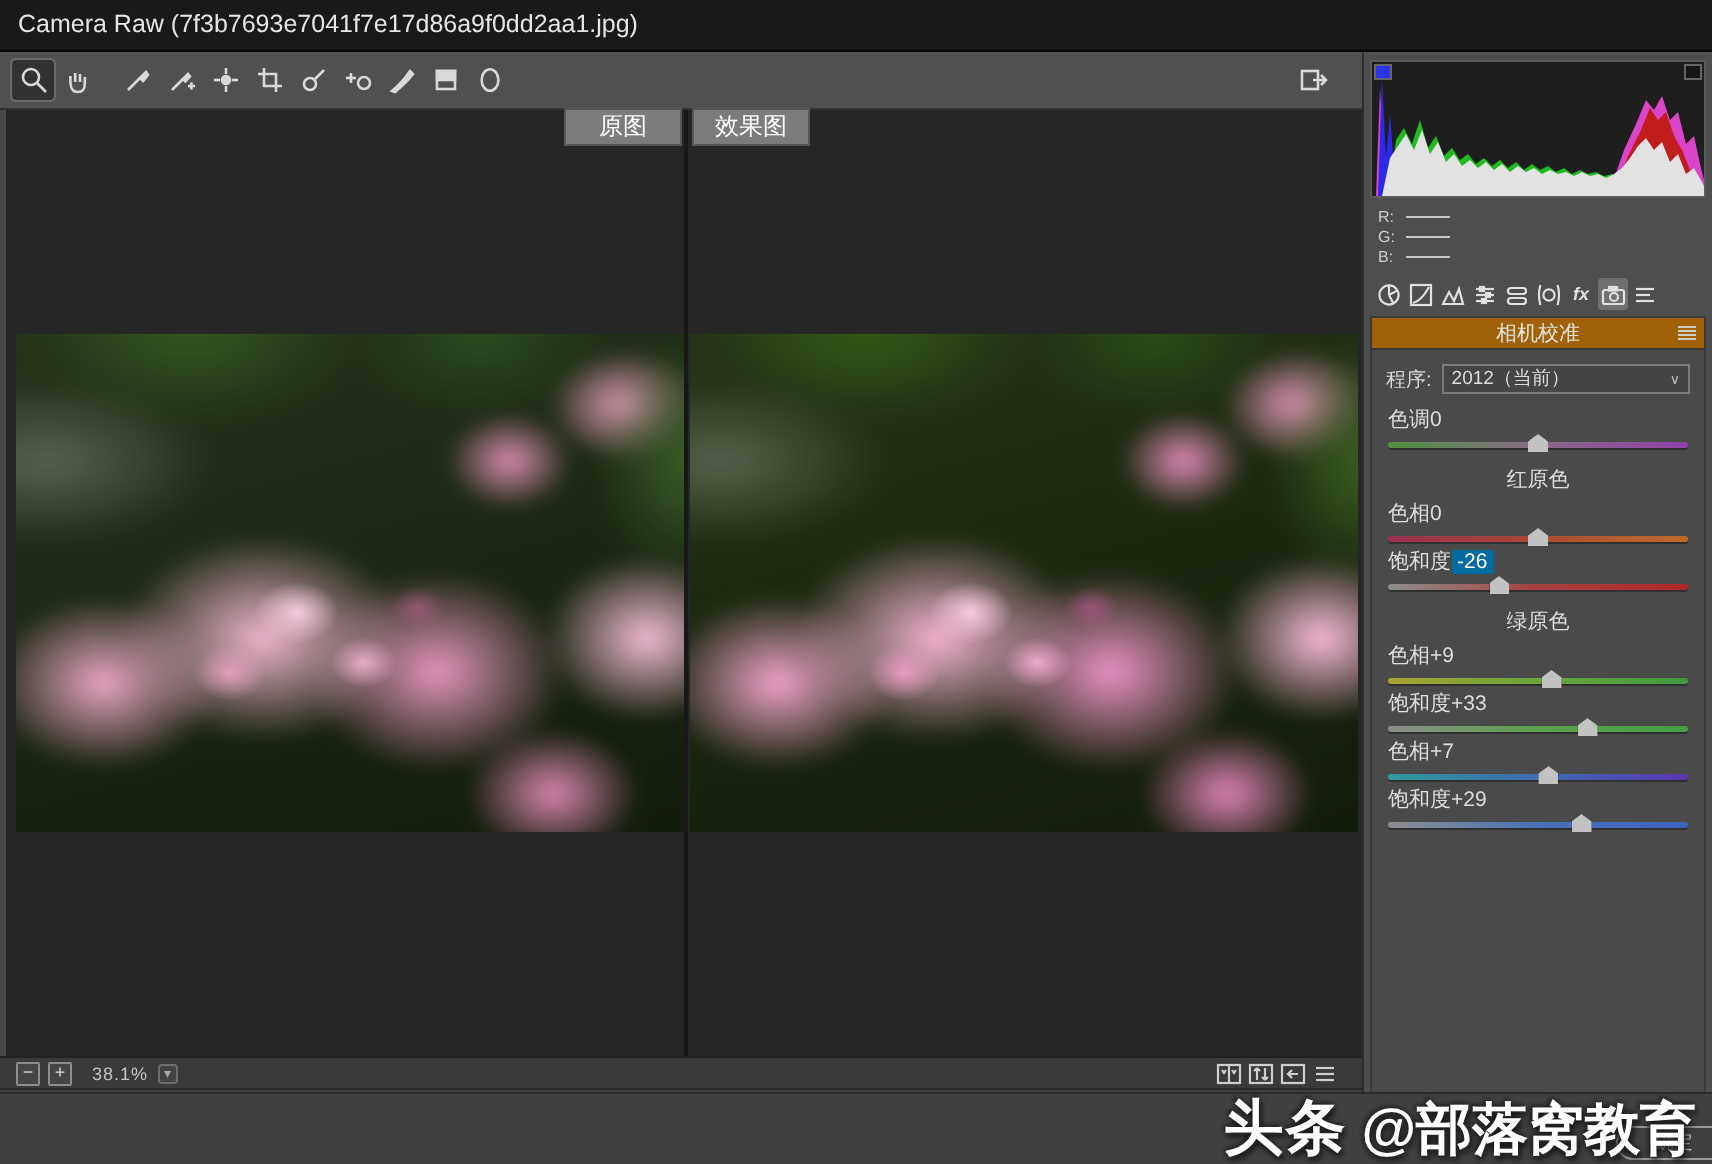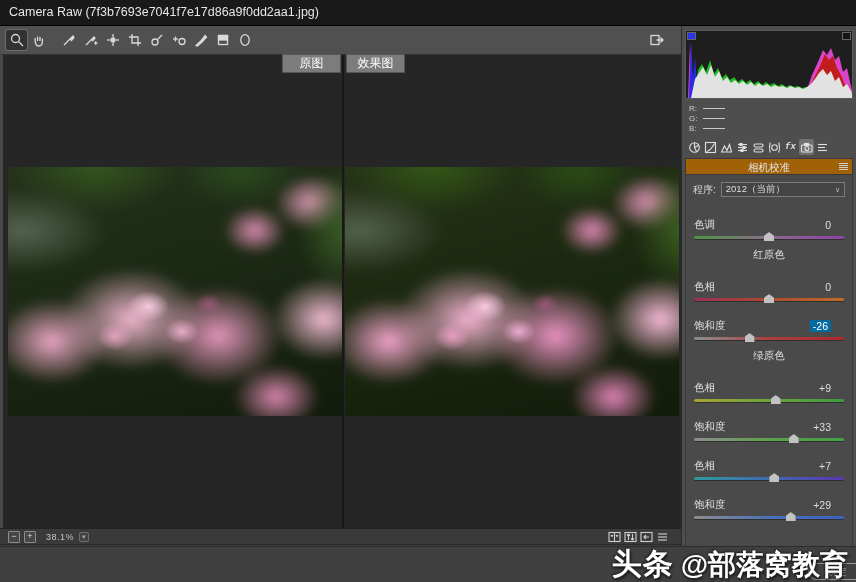--- a/index.html
+++ b/index.html
@@ -72,36 +72,36 @@
   .clip-ind.shadow { left:1px; }
   .clip-ind.highlight { right:1px; }
   .rgb { padding:4px 4px 2px; }
   .rgb-row { display:flex; align-items:center; height:10px; font-size:8px; color:#cfcfcf; }
   .rgb-row .lab { width:14px; }
   .rgb-line { width:22px; height:1px; background:#c8c8c8; }
   .tabs { display:flex; gap:1px; margin-top:4px; padding-left:2px; }
   .tab { width:15px; height:16px; display:flex; align-items:center; justify-content:center; border-radius:2px; }
   .tab svg { stroke:#e0e0e0; fill:none; stroke-width:1.1; }
   .tab.active { background:#707070; }
-  .fxg { color:#e0e0e0; font-size:9px; font-style:italic; font-weight:bold;font-family:Liberation Mono, monospace; }
+  .fxg { color:#e0e0e0; font-size:9px; font-style:italic; font-weight:bold; }
 
   .cal { margin-top:3px; background:#4a4a4a; border:1px solid #3a3a3a; height:394px; }
   .cal-hd { position:relative; height:16px; background:#a16207; border-bottom:1px solid #383838;
     text-align:center; font-size:10.5px; color:#e2e2e2; line-height:16px; }
   .cal-hd .pmenu { position:absolute; right:4px; top:4px; width:9px; }
   .pmenu i { display:block; height:1px; background:#cdcdcd; margin-bottom:1px; }
   .proc-row { display:flex; align-items:center; gap:5px; padding:7px 7px 3px; font-size:10px; color:#d8d8d8; }
   .dropdown { flex:1; height:15px; border:1px solid #7c7c7c; background:#454545; color:#ddd;
     font-size:9.5px; display:flex; align-items:center; justify-content:space-between; padding:0 4px; }
   .dd-chev { font-size:7px; color:#bbb; }
 
   .sections { padding:0 8px; }
   .sec-title { text-align:center; font-size:10.5px; color:#dedede; margin:9px 0 0; }
-  .slider-top { display:flex; justify-content:space-between; align-items:center;
-    font-size:10.5px; color:#dedede; margin-top:18px; padding-right:13px; height:13px; }
+  .slider-top { display:flex; align-items:center;
+    font-size:10.5px; color:#dedede; margin-top:3px; padding-right:13px; height:13px; }
   .s-value.selected { background:#0369a1; color:#fff; padding:0 3px; border-radius:1px; }
   .track { position:relative; height:3px; border-radius:2px; margin:5px 0 2px;
     box-shadow:0 1px 0 rgba(0,0,0,.35); }
   .thumb { position:absolute; top:-4px; width:10px; height:9px; background:#c2c2c2;
     clip-path:polygon(50% 0,100% 42%,100% 100%,0 100%,0 42%); box-shadow:0 0 1px #111; }
 
   
   .footer { position:absolute; top:546px; left:0; right:0; height:36px; background:#404040;
     border-top:1px solid #2c2c2c; }
   .pill { position:absolute; top:16px; height:17px; border:1px solid #9a9a9a; border-radius:9px;

